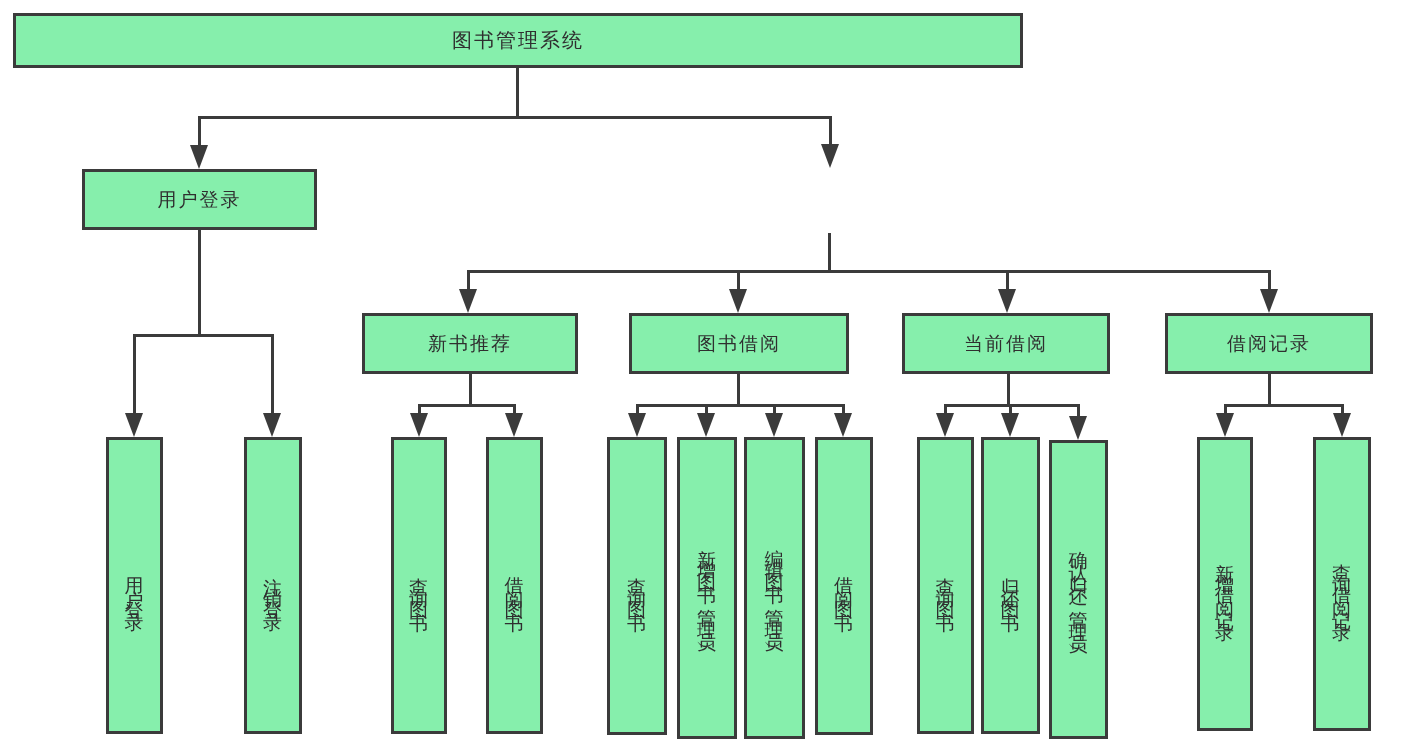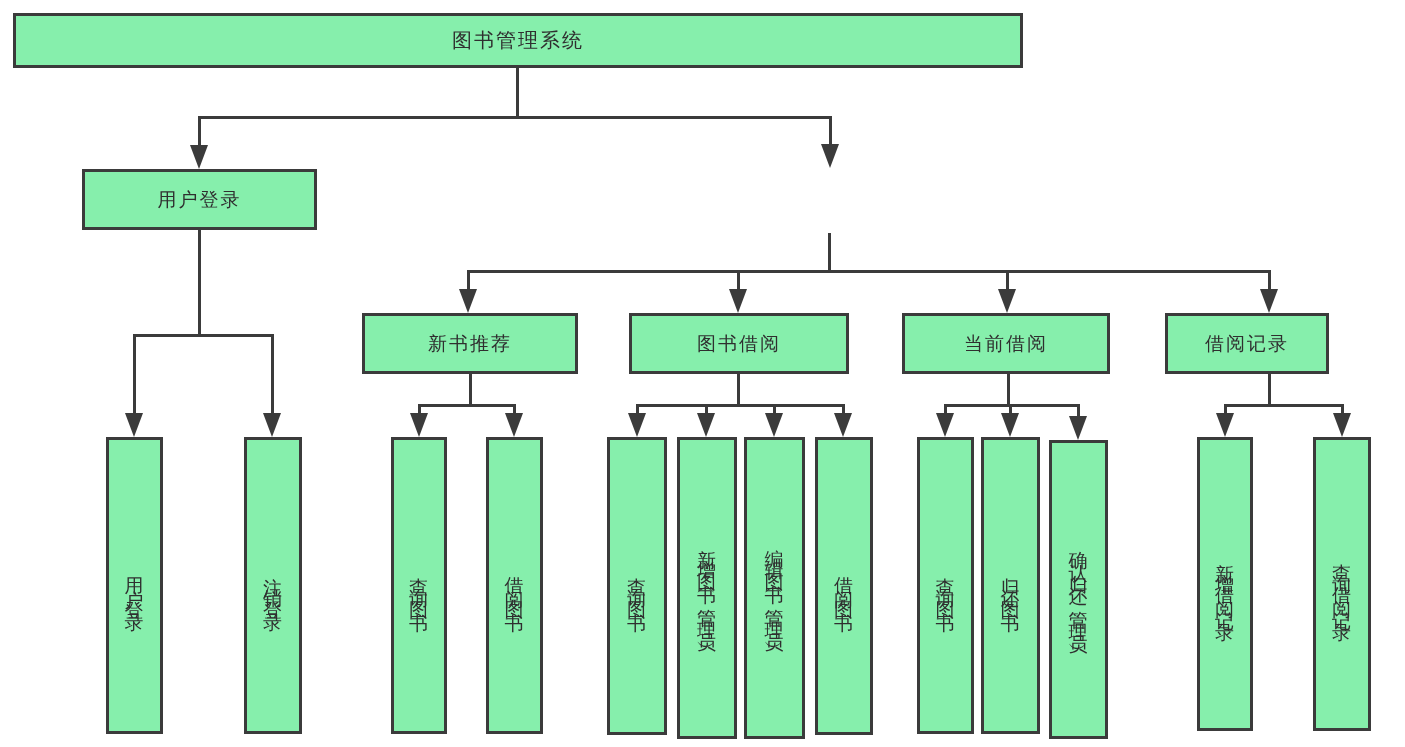--- a/index.html
+++ b/index.html
@@ -128,21 +128,21 @@
   </div>
 
   <div class="box" style="left:629px; top:313px; width:220px; height:61px;font-family:Liberation Serif, serif;">
     <span>图书借阅</span>
   </div>
 
   <div class="box" style="left:902px; top:313px; width:208px; height:61px;">
     <span>当前借阅</span>
   </div>
 
-  <div class="box" style="left:1165px; top:313px; width:164px; height:61px;">
+  <div class="box" style="left:1165px; top:313px; width:208px; height:61px;">
     <span>借阅记录</span>
   </div>
 
   <div class="box leaf" style="left:106px; top:437px; width:57px; height:297px;">
     <span>用户登录</span>
   </div>
   <div class="box leaf" style="left:244px; top:437px; width:58px; height:297px;">
     <span>注销登录</span>
   </div>
 

